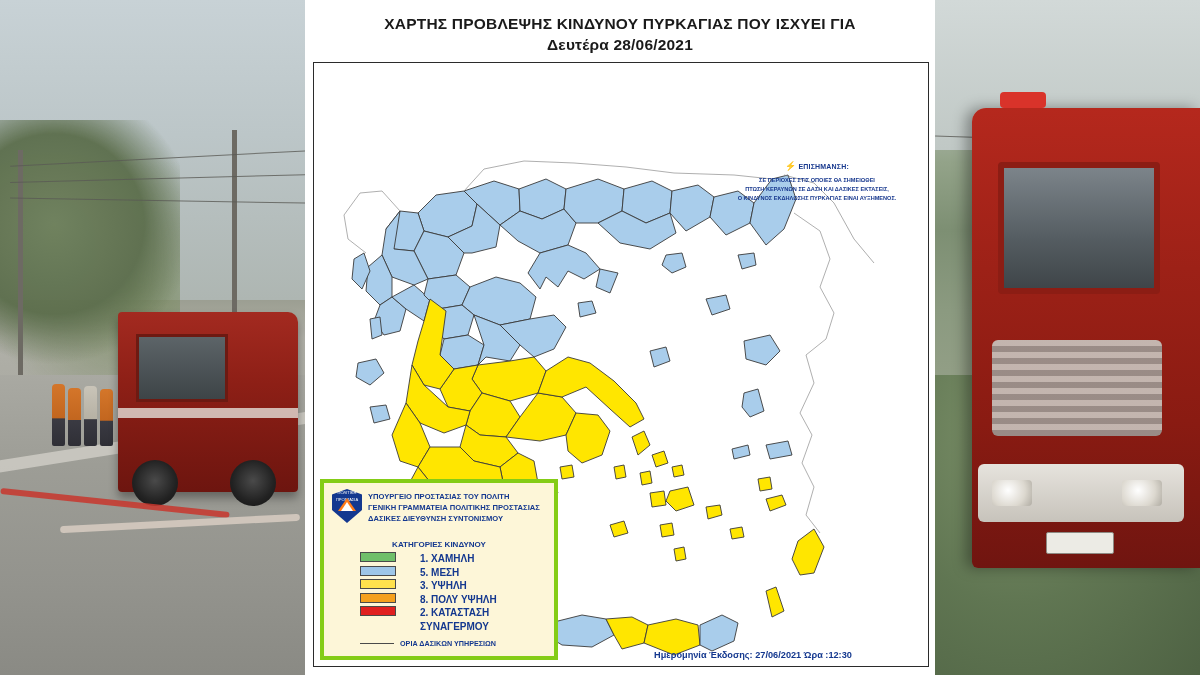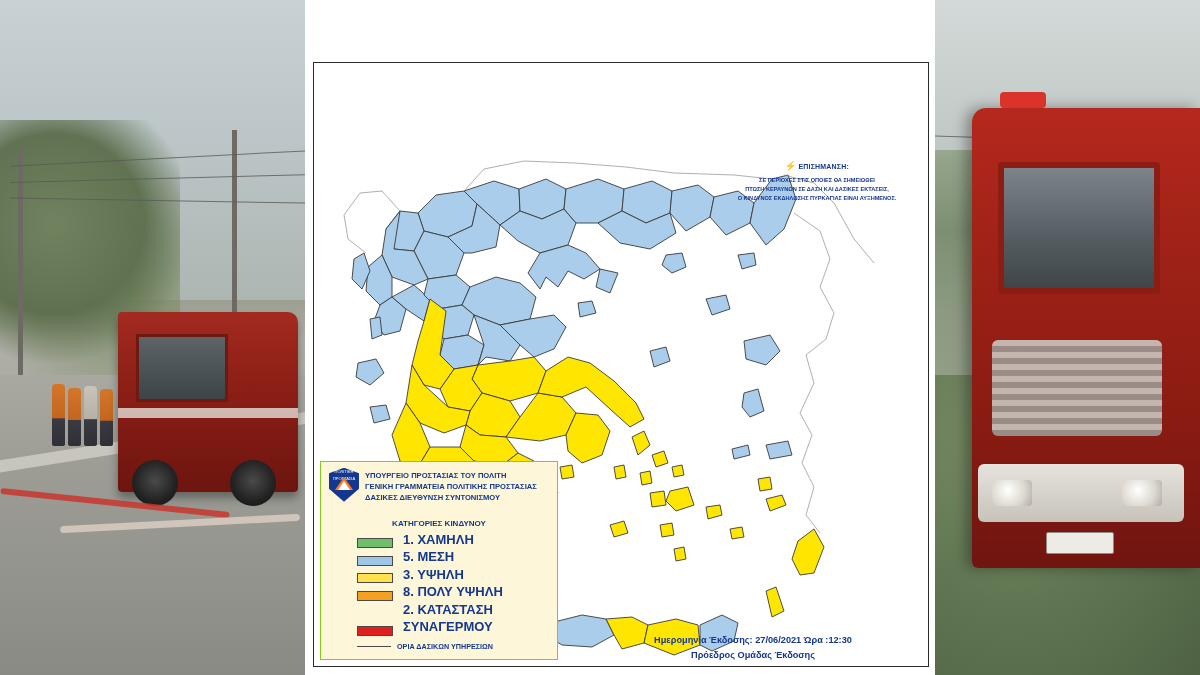--- a/index.html
+++ b/index.html
@@ -198,21 +198,21 @@
     letter-spacing: .2px;
   }
   .note .bolt { font-size: 9px; color:#111; margin-right:2px; }
 
   
   .legend {
     position: absolute;
     left: 6px;
     bottom: 6px;
     width: 238px;
-    border: 1px solid #84cc16;
+    border: 4px solid #84cc16;
     background: #fdf6d8;
     padding: 6px 8px 8px;
     box-sizing: border-box;
   }
   .legend-head {
     display:flex; align-items:flex-start; gap:6px;
   }
   .emblem {
     width: 30px; height: 34px; flex: 0 0 auto;
     position: relative;
@@ -246,23 +246,23 @@
   .legend-title {
     color: #14388f;
     font-size: 8px;
     font-weight: bold;
     text-align: center;
     margin: 16px 0 3px;
   }
   .legend-rows { padding-left: 28px; }
   .legend-row {
     display: flex;
-    align-items: flex-end;
-    gap: 10px;
-    font-size: 13px;
+    align-items: flex-start;
+    gap: 24px;
+    font-size: 10px;
     color: #14388f;
     font-weight: bold;
     line-height: 1.35;
   }
   .swatch {
     width: 34px;
     height: 8px;
     border: 1px solid #4a4a4a;
     flex: 0 0 auto;
   }
@@ -331,20 +331,24 @@
         <div class="rbump"></div>
         <div class="rlight l1"></div>
         <div class="rlight l2"></div>
         <div class="rplate"></div>
       </div>
     </div>
   </div>
 
   <div class="card">
 
+    <div class="card-title">
+      <span>ΧΑΡΤΗΣ ΠΡΟΒΛΕΨΗΣ ΚΙΝΔΥΝΟΥ ΠΥΡΚΑΓΙΑΣ ΠΟΥ ΙΣΧΥΕΙ ΓΙΑ</span>
+      <span class="line2">Δευτέρα 28/06/2021</span>
+    </div>
 
     <div class="map-frame">
 
       <svg class="map-svg" viewBox="0 0 614 603">
         <g stroke="#3a3a3a" stroke-width="0.9" stroke-linejoin="round">
 
           <path fill="#a9cdeb" d="M104,150 L122,132 L150,128 L163,141 L158,163 L134,174 L110,168 Z"></path>
           <path fill="#a9cdeb" d="M104,150 L110,168 L100,188 L80,186 L72,166 L86,148 Z"></path>
           <path fill="#a9cdeb" d="M110,168 L134,174 L150,190 L142,212 L114,216 L100,188 Z"></path>
           <path fill="#a9cdeb" d="M150,128 L180,118 L205,126 L206,148 L186,162 L163,141 Z"></path>
@@ -487,18 +491,17 @@
         </div>
 
         <div class="legend-foot">
           <span class="dashline"></span>
           <span>ΟΡΙΑ ΔΑΣΙΚΩΝ ΥΠΗΡΕΣΙΩΝ</span>
         </div>
       </div>
 
       <div class="credits">
         <div>Ημερομηνία Έκδοσης: 27/06/2021  Ώρα :12:30</div>
-        <div>Πρόεδρος Ομάδας Έκδοσης</div>
       </div>
 
     </div>
   </div>
 </div>
 
 </body></html>

